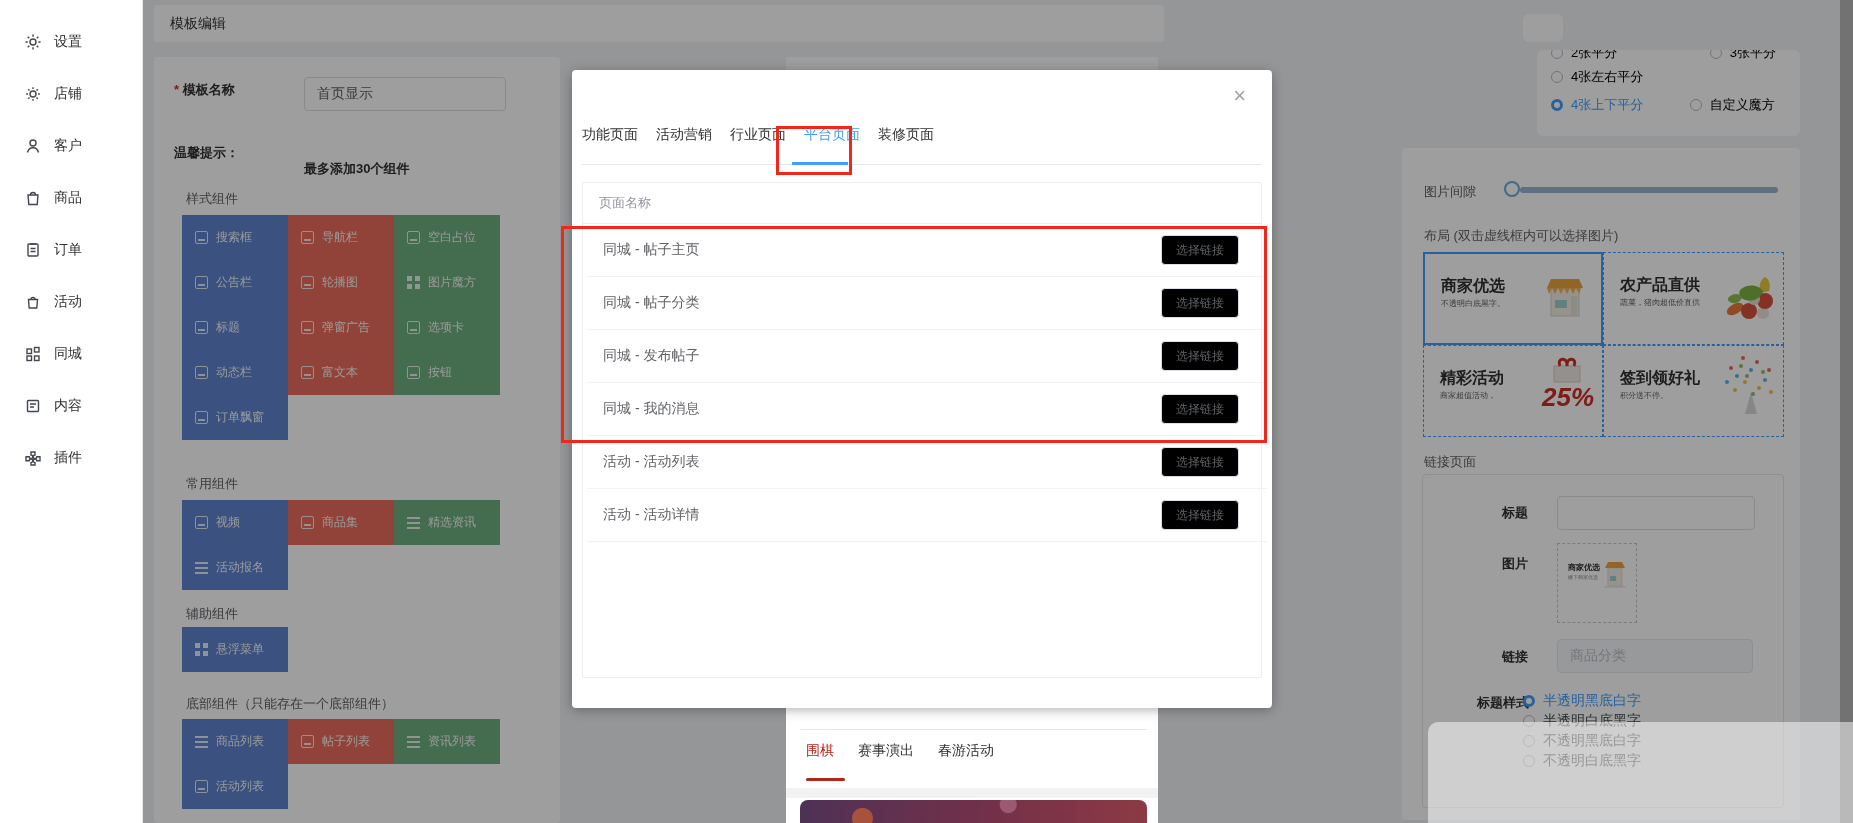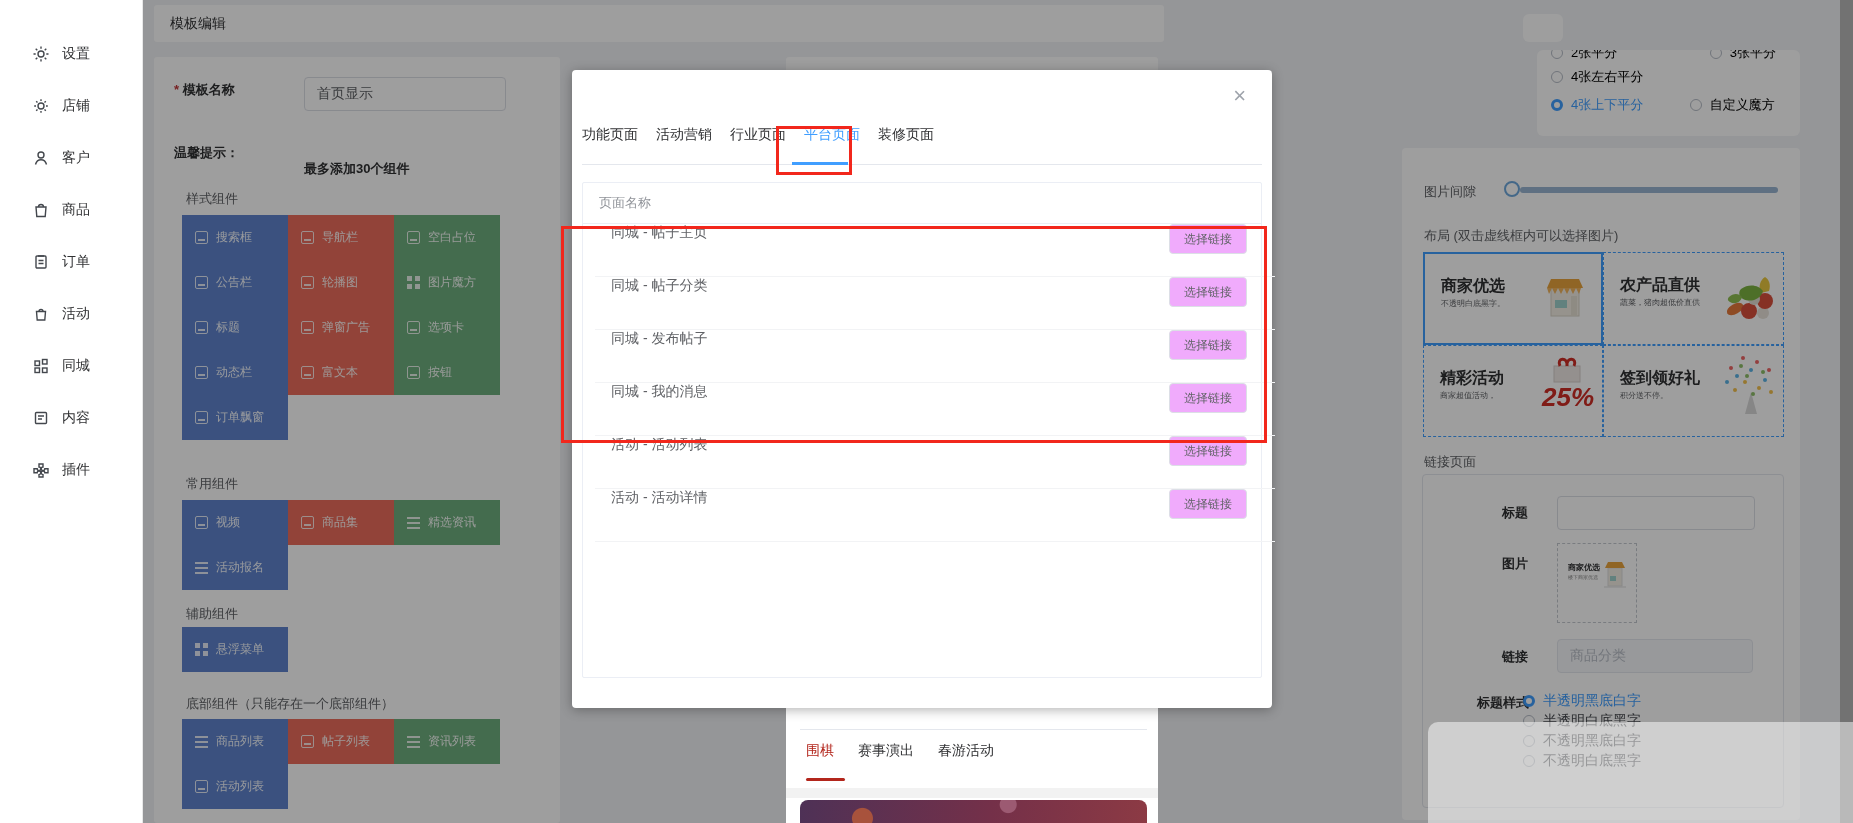--- a/index.html
+++ b/index.html
@@ -7,22 +7,22 @@
        background:#f0f2f5;font-family:"Liberation Sans",sans-serif;
        -webkit-font-smoothing:antialiased;color:#303133}
   .abs{position:absolute}
   .card{position:absolute;background:#fff;border-radius:3px}
   .lbl{font-size:13px;color:#606266}
   .b{font-weight:bold;color:#303133}
 
   
   #sidebar{position:absolute;left:0;top:0;width:142px;height:823px;background:#fff;
            border-right:1px solid #e8e8e8;z-index:120}
-  .side-item{position:absolute;left:0;width:146px;height:30px;display:flex;align-items:flex-end;
-             padding-left:32px;box-sizing:border-box;cursor:pointer}
+  .side-item{position:absolute;left:0;width:146px;height:30px;display:flex;align-items:flex-start;
+             padding-left:24px;box-sizing:border-box;cursor:pointer}
   .side-item svg{width:18px;height:18px;stroke:#43474d;fill:none;stroke-width:1.4;margin-right:12px}
   .side-item span{font-size:14px;color:#303133}
 
   
   #dim{position:absolute;left:142px;top:0;right:0;bottom:0;background:rgba(0,0,0,.38);z-index:100}
 
   
   .chip{position:absolute;width:106px;height:45px;display:flex;align-items:center;
         padding-left:13px;box-sizing:border-box;color:rgba(255,255,255,.92);font-size:12px;cursor:pointer}
   .chip.blue{background:#5f84ce}.chip.red{background:#ec6d5c}.chip.green{background:#6fae7e}
@@ -37,25 +37,25 @@
      linear-gradient(rgba(255,255,255,.92),rgba(255,255,255,.92)) 0 8px/5px 5px no-repeat,
      linear-gradient(rgba(255,255,255,.92),rgba(255,255,255,.92)) 8px 8px/5px 5px no-repeat}
   .inp{position:absolute;border:1px solid #dcdfe6;border-radius:4px;background:#fff;
        font-size:14px;color:#606266;padding:0 12px;box-sizing:border-box;font-family:inherit}
 
   
   #modal{position:absolute;left:572px;top:70px;width:700px;height:638px;background:#fff;
          border-radius:4px;box-shadow:0 2px 12px rgba(0,0,0,.3);z-index:200}
   .mtab{width:60px;font-size:14px;color:#303133;cursor:pointer;text-align:left}
   .mtab.active{color:#409eff}
-  .mrow{position:absolute;left:12px;width:680px;height:53px;display:flex;align-items:flex-start;
+  .mrow{position:absolute;left:4px;width:680px;height:53px;display:flex;align-items:center;
         padding:0 28px 0 16px;box-sizing:border-box;border-bottom:1px solid #f2f3f5}
   .mrow span{font-size:14px;color:#606266}
   .sel-btn{margin-left:auto;width:78px;height:30px;border:1px solid #dcdfe6;border-radius:4px;
-           background:#f0abfc;font-size:12px;color:#606266;cursor:pointer;font-family:inherit}
+           background:#000000;font-size:12px;color:#606266;cursor:pointer;font-family:inherit}
 
   
   .annot{position:absolute;border:3px solid #f2271c;z-index:300;pointer-events:none}
 
   
   .radio{display:inline-block;width:12px;height:12px;border:1px solid #b6bcc6;border-radius:50%;
          box-sizing:border-box;background:#fff;vertical-align:-2px;margin-right:8px}
   .radio.on{border:3.5px solid #409eff}
   .rlabel{font-size:13px;color:#000000}
   .rlabel.on{color:#409eff}

